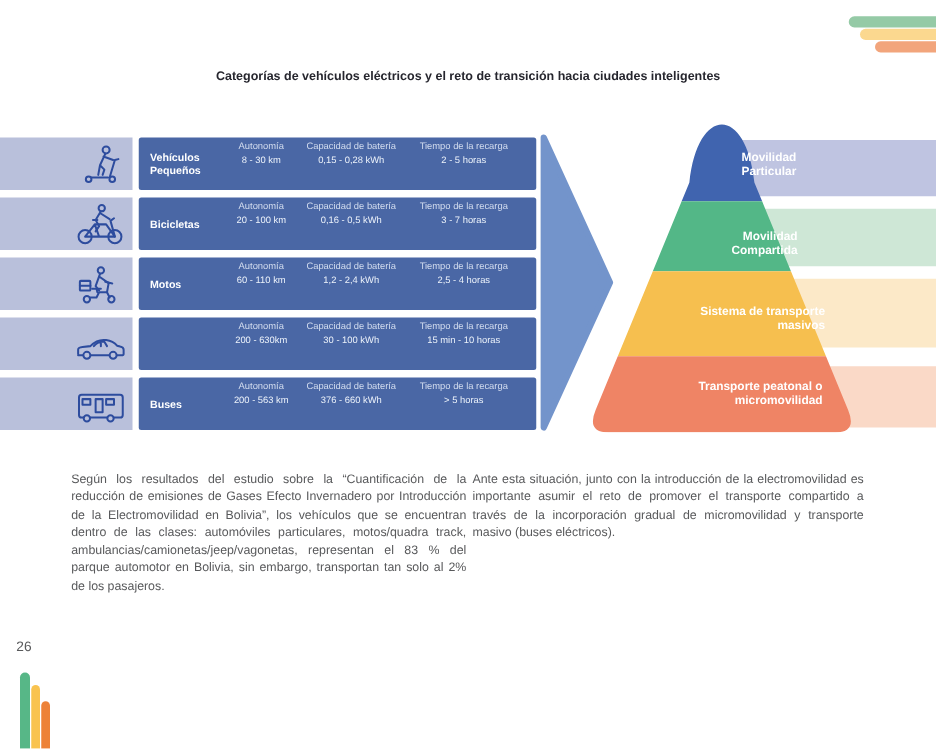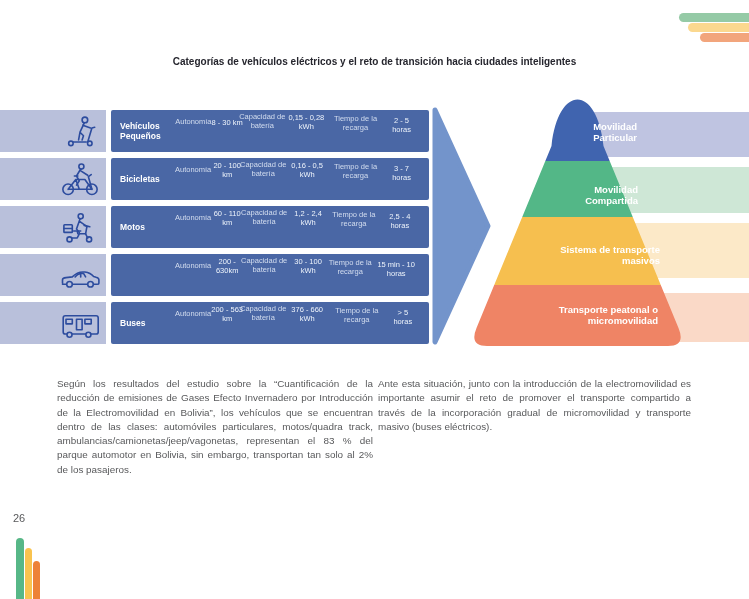--- a/index.html
+++ b/index.html
@@ -21,25 +21,25 @@
   .row{position:absolute;left:0;width:430px;height:42px;}
   .icon-cell{position:absolute;left:0;top:0;width:106px;height:42px;background:var(--row-lavender);
              display:flex;align-items:center;justify-content:flex-end;padding-right:5px;box-sizing:border-box;}
   .icon-cell svg{width:42px;height:35px;stroke:var(--icon-stroke);fill:none;
                  stroke-width:2.3;stroke-linecap:round;stroke-linejoin:round;}
   .icon-cell svg .mask{fill:var(--row-lavender);}
   .band{position:absolute;left:111px;top:0;width:318px;height:42px;background:var(--row-blue);
         border-radius:2px;}
   .lab{position:absolute;left:9px;top:0;width:64px;height:42px;display:flex;align-items:center;
        font-size:8.5px;font-weight:bold;color:var(--row-label-text);line-height:1.2;}
-  .col{position:absolute;top:0;height:24px;display:flex;
+  .col{position:absolute;top:0;height:24px;display:flex;flex-direction:column;
        align-items:center;justify-content:center;text-align:center;}
   .col.c1{left:64px;width:68px;}
   .col.c2{left:126px;width:88px;}
-  .col.c3{left:214px;width:92px;align-items:flex-end;}
+  .col.c3{left:214px;width:92px;}
   .col .h{font-size:7.5px;color:var(--row-header-text);margin-bottom:2px;}
   .col .v{font-size:7.5px;color:var(--row-value-text);}
   
   #gfx{position:absolute;left:0;top:0;width:749px;height:599px;}
   .pyr-label{position:absolute;text-align:right;font-weight:bold;color:#fff;
              font-size:9.5px;line-height:1.18;white-space:pre-line;}
   
   .para{position:absolute;top:377px;font-size:9.9px;line-height:14.3px;
         color:var(--body-text);text-align:justify;}
   #para-left{left:57px;width:316px;}

